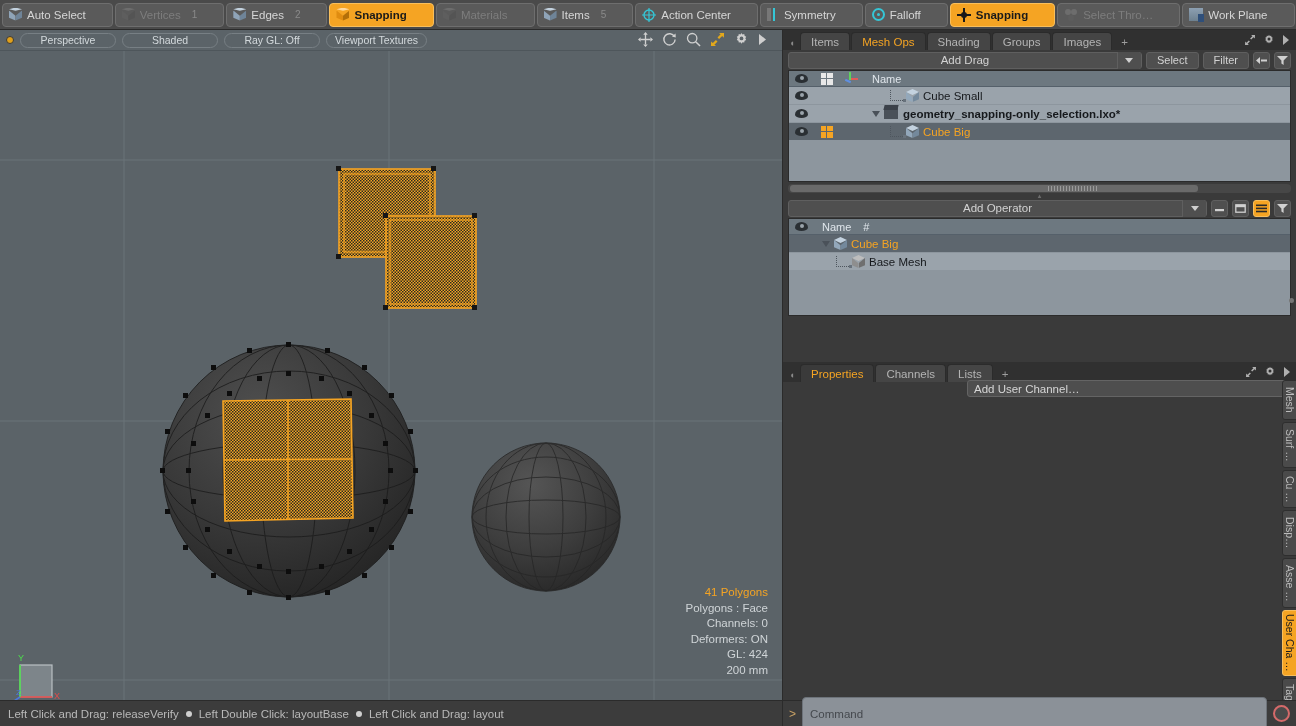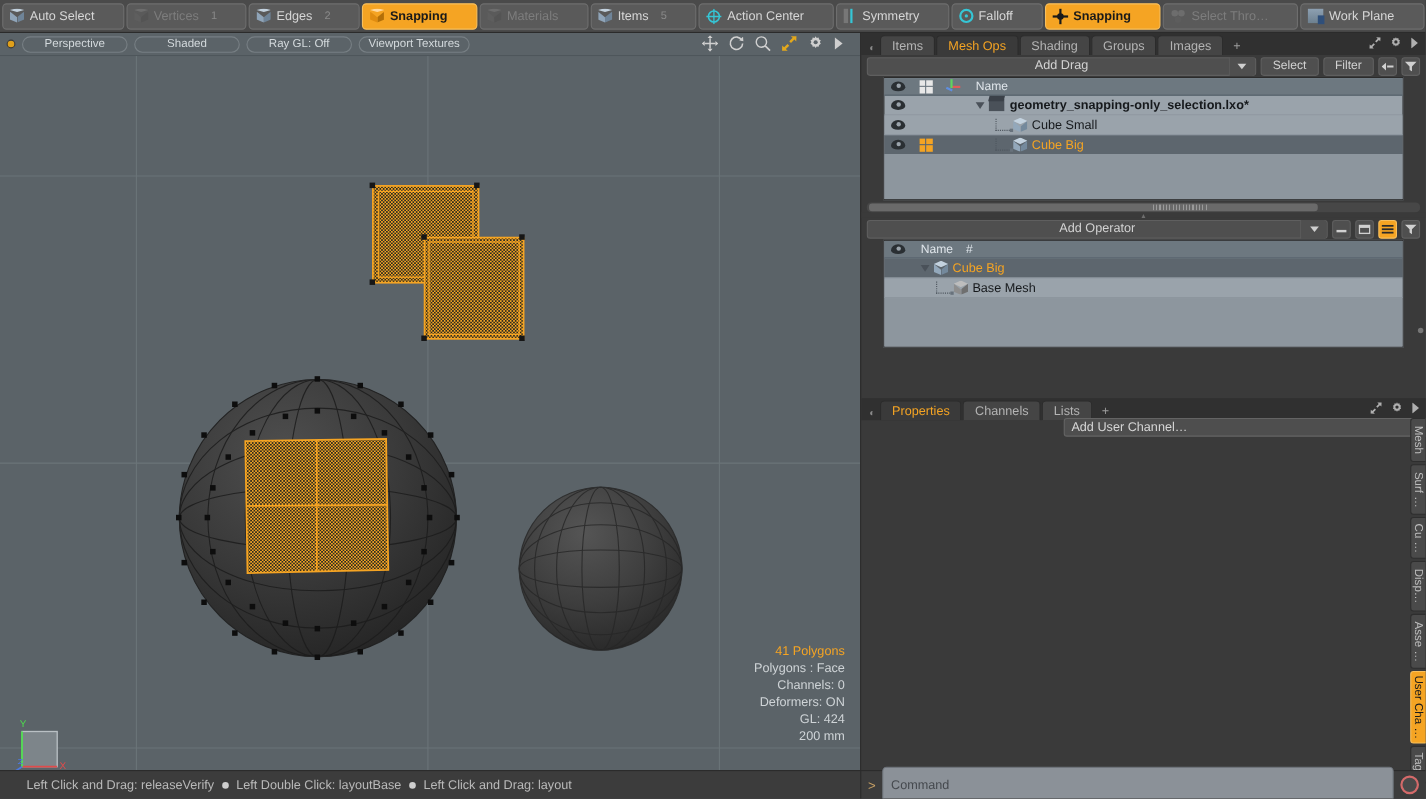--- a/index.html
+++ b/index.html
@@ -85,21 +85,21 @@
     height:15px;min-width:96px;padding:0 8px;
     border:1px solid #777f84;border-radius:8px;
     background:transparent;color:#d3d9dc;font-size:10.5px;
     display:flex;align-items:center;justify-content:center;white-space:nowrap;
   }
   #vpTools{position:absolute;right:14px;top:2px;display:flex;align-items:center;gap:9px;}
   #canvas{position:absolute;left:0;top:21px;width:782px;height:649px;}
   #statusStrip{
     position:absolute;left:0;top:700px;width:782px;height:26px;
     background:#3c3c3c;border-top:1px solid #2b2b2b;
-    display:flex;align-items:center;padding-left:24px;color:#b9b9b9;font-size:11.5px;
+    display:flex;align-items:center;padding-left:8px;color:#b9b9b9;font-size:11.5px;
   }
   .sdot{display:inline-block;width:6px;height:6px;border-radius:50%;background:#cfcfcf;margin:0 7px;vertical-align:middle;}
 
   
   #stats{
     position:absolute; right:14px; bottom:22px;
     text-align:right; font-size:11.5px; color:#cfd4d7; line-height:15.5px;
   }
   #stats .hl{color:#f5a423;}
 
@@ -131,21 +131,21 @@
     display:flex;align-items:center;justify-content:center;background:#4f4f4f;border-radius:0 3px 3px 0;
   }
   .minibtn{
     height:17px;padding:0 10px;background:#4f4f4f;border:1px solid #5f5f5f;border-radius:3px;
     display:flex;align-items:center;color:#d2d2d2;font-size:11px;
   }
   .sqbtn{width:17px;height:17px;background:#4f4f4f;border:1px solid #5f5f5f;border-radius:3px;
     display:flex;align-items:center;justify-content:center;}
   .sqbtn.on{background:#f5a423;border-color:#f8bf5d;}
 
-  .listbox{margin:0 20px;border:1px solid #2b2b2b;background:#9aa3ab;}
+  .listbox{margin:0 5px;border:1px solid #2b2b2b;background:#9aa3ab;}
   .lhead{height:16px;background:#6d7880;display:flex;align-items:center;color:#dfe5ea;font-size:11px;border-bottom:1px solid #55606a;}
   .lhead .c,.lrow .c{flex:0 0 auto;display:flex;align-items:center;justify-content:center;height:100%;}
   .c1{width:25px;} .c2{width:25px;} .c3{width:25px;}
   .cname{flex:1;padding-left:8px;justify-content:flex-start !important;}
   .lrow{height:18px;display:flex;align-items:center;font-size:11.5px;color:#16191c;border-bottom:1px solid #8d969e;}
   .lrow.alt{background:#9aa3ab;}
   .lrow.sel{background:#5d666e;}
   .lrow.sel .nm{color:#f5a423;}
   .eye{width:13px;height:9px;border-radius:50% 50% 50% 50%/60% 60% 40% 40%;background:#2a2f33;position:relative;}
   .eye::after{content:"";position:absolute;left:4.5px;top:2px;width:4px;height:4px;border-radius:50%;background:#9aa3ab;}
@@ -612,47 +612,47 @@
         <div class="c c3">
             <span class="axis3">
               <i class="ax"></i>
               <i class="ay"></i>
               <i class="az"></i>
             </span>
           </div>
         <div class="c cname">Name</div>
       </div>
 
-      <div class="lrow">
-        <div class="c c1">
-            <i class="eye"></i>
-          </div>
-        <div class="c c2"></div>
-        <div class="c c3"></div>
-        <div class="c cname">
-          <span class="tri"></span>
-          <span class="clap"></span>
-          <span class="nm bold">geometry_snapping-only_selection.lxo*</span>
-        </div>
-      </div>
-
       <div class="lrow alt">
         <div class="c c1">
             <i class="eye"></i>
           </div>
         <div class="c c2"></div>
         <div class="c c3"></div>
         <div class="c cname" style="padding-left:26px">
           <span class="dash"></span>
           <span class="cube-sm">
               <i class="t"></i>
               <i class="l"></i>
               <i class="r"></i>
             </span>
           <span class="nm">Cube Small</span>
+        </div>
+      </div>
+
+      <div class="lrow">
+        <div class="c c1">
+            <i class="eye"></i>
+          </div>
+        <div class="c c2"></div>
+        <div class="c c3"></div>
+        <div class="c cname">
+          <span class="tri"></span>
+          <span class="clap"></span>
+          <span class="nm bold">geometry_snapping-only_selection.lxo*</span>
         </div>
       </div>
 
       <div class="lrow sel">
         <div class="c c1">
             <i class="eye"></i>
           </div>
         <div class="c c2">
             <span class="grid4 or">
               <i></i>

